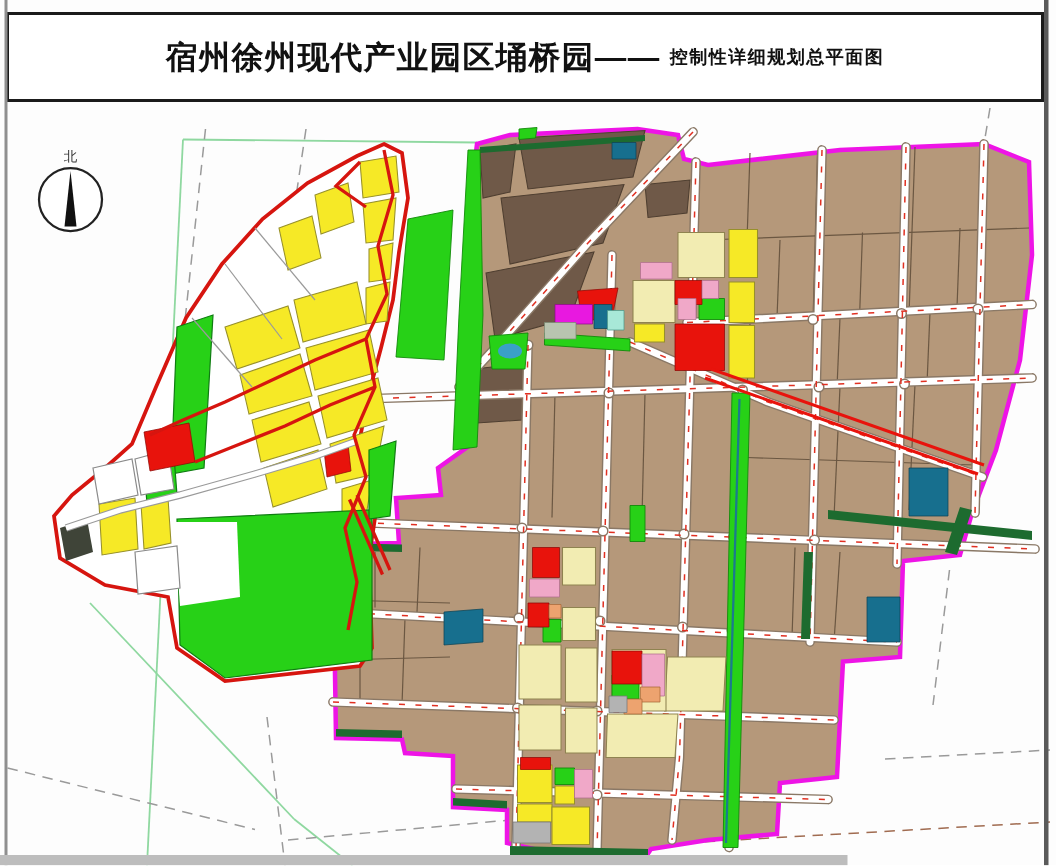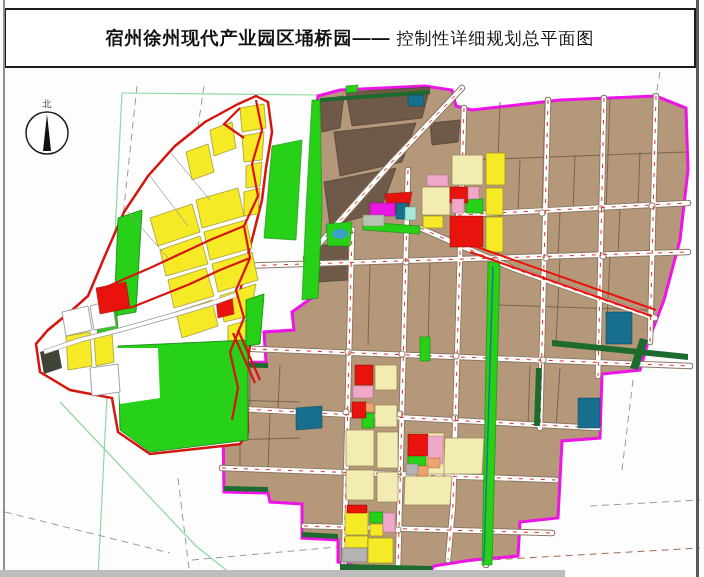--- a/index.html
+++ b/index.html
@@ -3,22 +3,22 @@
 <meta charset="utf-8">
 <style>
   html,body{margin:0;padding:0;background:#ffffff;}
   .page{position:relative;width:704px;height:577px;background:#fdfdfd;overflow:hidden;
         font-family:"Liberation Sans",sans-serif;}
   .edge-left{position:absolute;left:3px;top:0;width:2px;height:577px;background:#8f8f8f;}
   .edge-right{position:absolute;left:696px;top:0;width:3px;height:577px;background:#5a5a5a;}
   .edge-bottom{position:absolute;left:0;top:570px;width:565px;height:7px;background:#bdbdbd;}
   .title-box{position:absolute;left:4px;top:8px;width:688px;height:56px;background:#ffffff;
              border:2px solid #1b1b1b;display:flex;align-items:center;justify-content:center;gap:6px;}
-  .title-main{font-size:18px;font-weight:bold;color:#111;letter-spacing:1px;white-space:nowrap;}
-  .title-sub{font-size:17px;font-weight:normal;color:#111;letter-spacing:1px;white-space:nowrap;}
+  .title-main{font-size:21px;font-weight:bold;color:#111;letter-spacing:1px;white-space:nowrap;}
+  .title-sub{font-size:12px;font-weight:bold;color:#111;letter-spacing:1px;white-space:nowrap;}
   svg.map{position:absolute;left:0;top:0;width:704px;height:577px;}
 </style>
 </head>
 <body>
 
 <div class="page">
   <svg class="map" id="map" viewBox="0 0 704 577">
       <polyline points="122,93 98,577" fill="none" stroke="#8fd8a0" stroke-width="1.2"></polyline>
       <polyline points="122,93 318,95" fill="none" stroke="#8fd8a0" stroke-width="1.2"></polyline>
       <polyline points="60,402 196,546" fill="none" stroke="#8fd8a0" stroke-width="1.2"></polyline>

